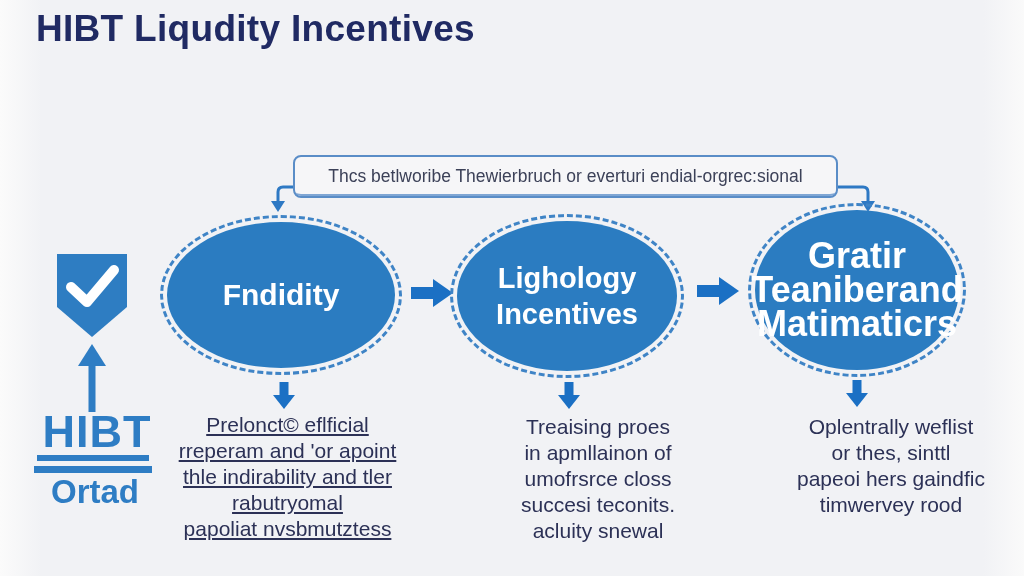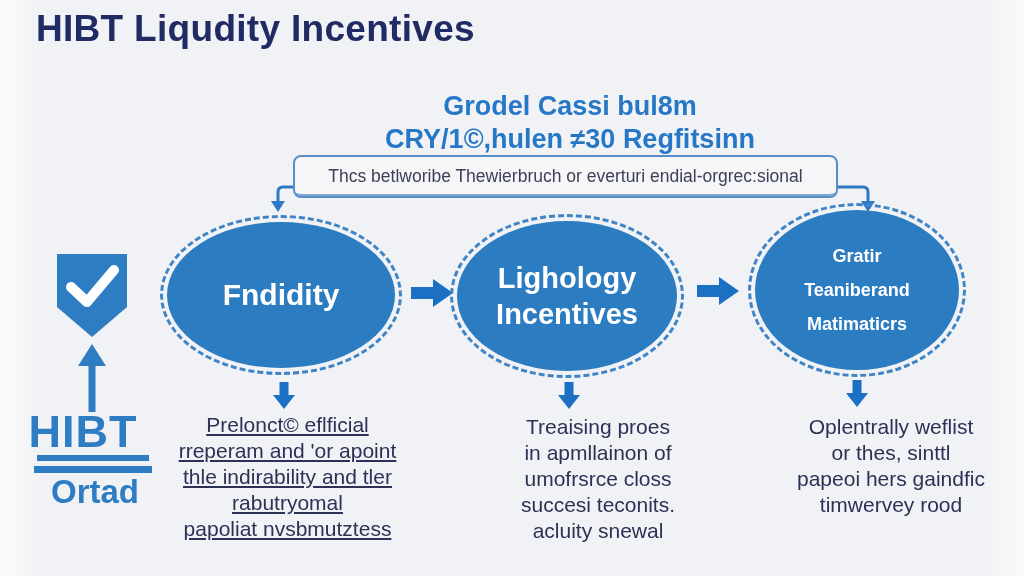--- a/index.html
+++ b/index.html
@@ -30,50 +30,46 @@
   .ellipse{
     width:100%;height:100%;border-radius:50%;background:#2b7cc1;
     display:flex;flex-direction:column;align-items:center;justify-content:center;
     color:#ffffff;font-weight:700;text-align:center;
   }
   .e1{left:160px;top:215px;width:242px;height:160px;}
   .e2{left:450px;top:214px;width:234px;height:164px;}
   .e3{left:748px;top:203px;width:218px;height:174px;}
   .e1 .ellipse{font-size:30px;text-align:right;}
   .e2 .ellipse{font-size:29px;line-height:36px;}
-  .e3 .ellipse{font-size:18px;line-height:34px;}
+  .e3 .ellipse{font-size:36px;line-height:34px;}
   .node-desc{
     position:absolute;font-size:21px;line-height:26px;color:#2c3156;font-weight:500;
   }
   .d1{left:145px;top:412px;width:285px;text-align:center;text-decoration:underline;}
   .d2{left:483px;top:414px;width:230px;text-align:center;}
   .d3{left:766px;top:414px;width:250px;text-align:center;}
   .brand-logo{
-    position:absolute;left:22px;top:406px;width:122px;text-align:center;
+    position:absolute;left:36px;top:406px;width:122px;text-align:center;
     font-size:45px;font-weight:800;color:#2e7dc4;letter-spacing:1px;
   }
   .brand-bar1{position:absolute;left:37px;top:455px;width:112px;height:6px;background:#2e7dc4;}
   .brand-bar2{position:absolute;left:34px;top:466px;width:118px;height:7px;background:#2e7dc4;}
   .brand-tagline{
     position:absolute;left:34px;top:473px;width:122px;text-align:center;
     font-size:33px;font-weight:700;color:#2e7dc4;
   }
   svg.overlay{position:absolute;left:0;top:0;width:1024px;height:576px;pointer-events:none;}
 </style>
 </head>
 <body>
 
 <div class="stage">
 
   <div class="page-title">HIBT Liqudity Incentives</div>
 
-  <div class="center-heading">
-    <div>Grodel Cassi bul8m</div>
-    <div>CRY/1©,hulen ≠30 Regfitsinn</div>
-  </div>
 
   <div class="desc-box">
     <span>Thcs betlworibe Thewierbruch or everturi endial-orgrec:sional</span>
   </div>
 
   <svg class="overlay" viewBox="0 0 1024 576">
 
     <g>
       <path d="M293 187 L283 187 Q278 187 278 192 L278 202" fill="none" stroke="#2e79c4" stroke-width="3"></path>
       <polygon points="271,201 285,201 278,212" fill="#2e79c4"></polygon>

